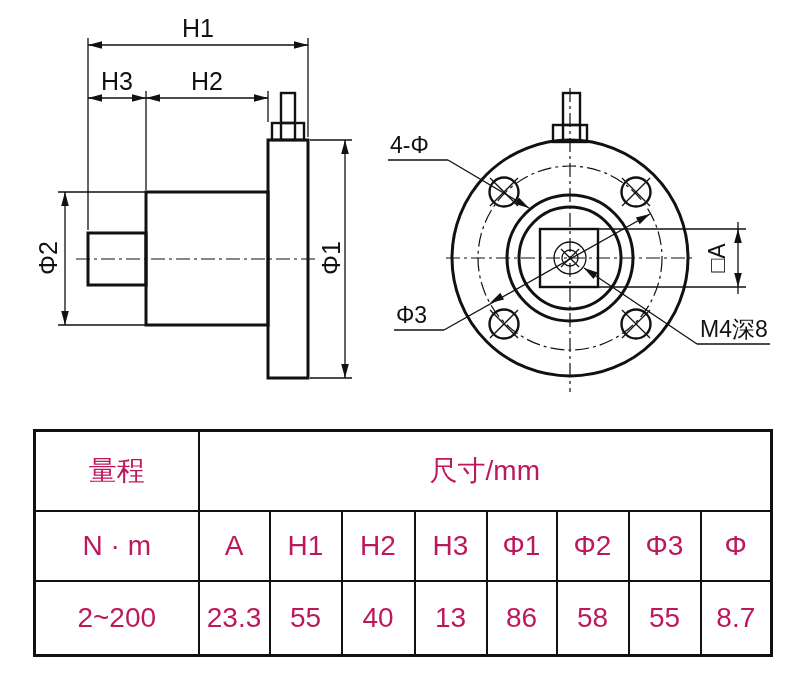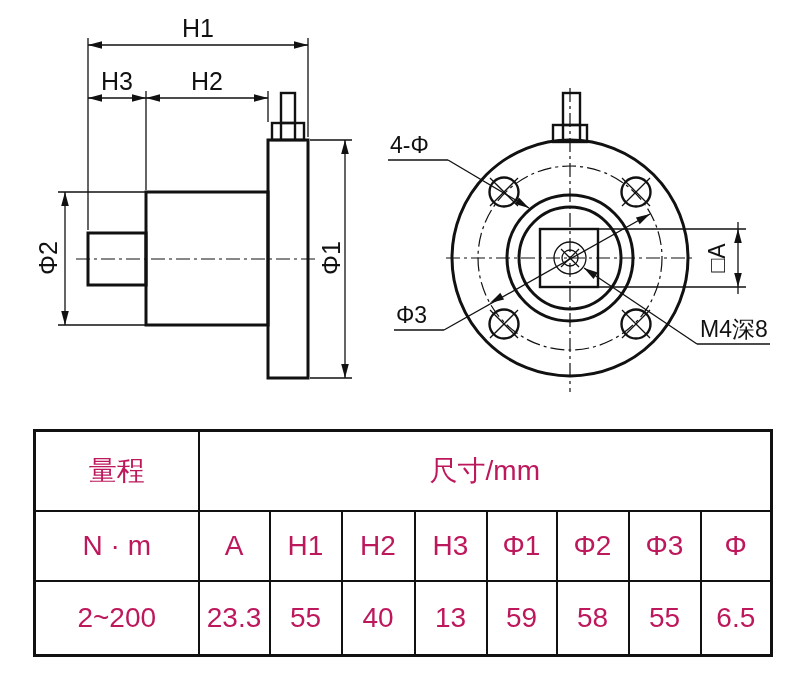--- a/index.html
+++ b/index.html
@@ -168,21 +168,21 @@
         <td>Φ2</td>
         <td>Φ3</td>
         <td>Φ</td>
       </tr>
       <tr style="height:45px">
         <td>2~200</td>
         <td>23.3</td>
         <td>55</td>
         <td>40</td>
         <td>13</td>
-        <td>59</td>
+        <td>86</td>
         <td>58</td>
         <td>55</td>
-        <td>6.5</td>
+        <td>8.7</td>
       </tr>
     </tbody>
       </table>
   </div>
 </div>
 
 </body></html>

